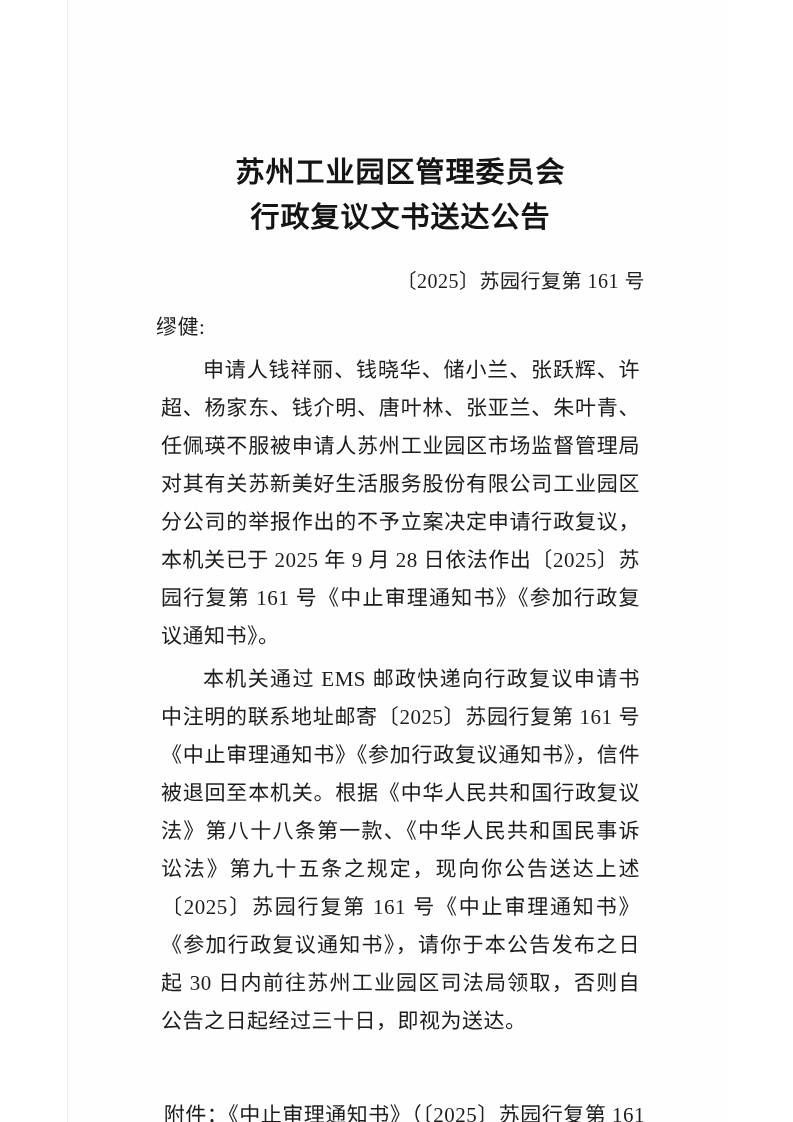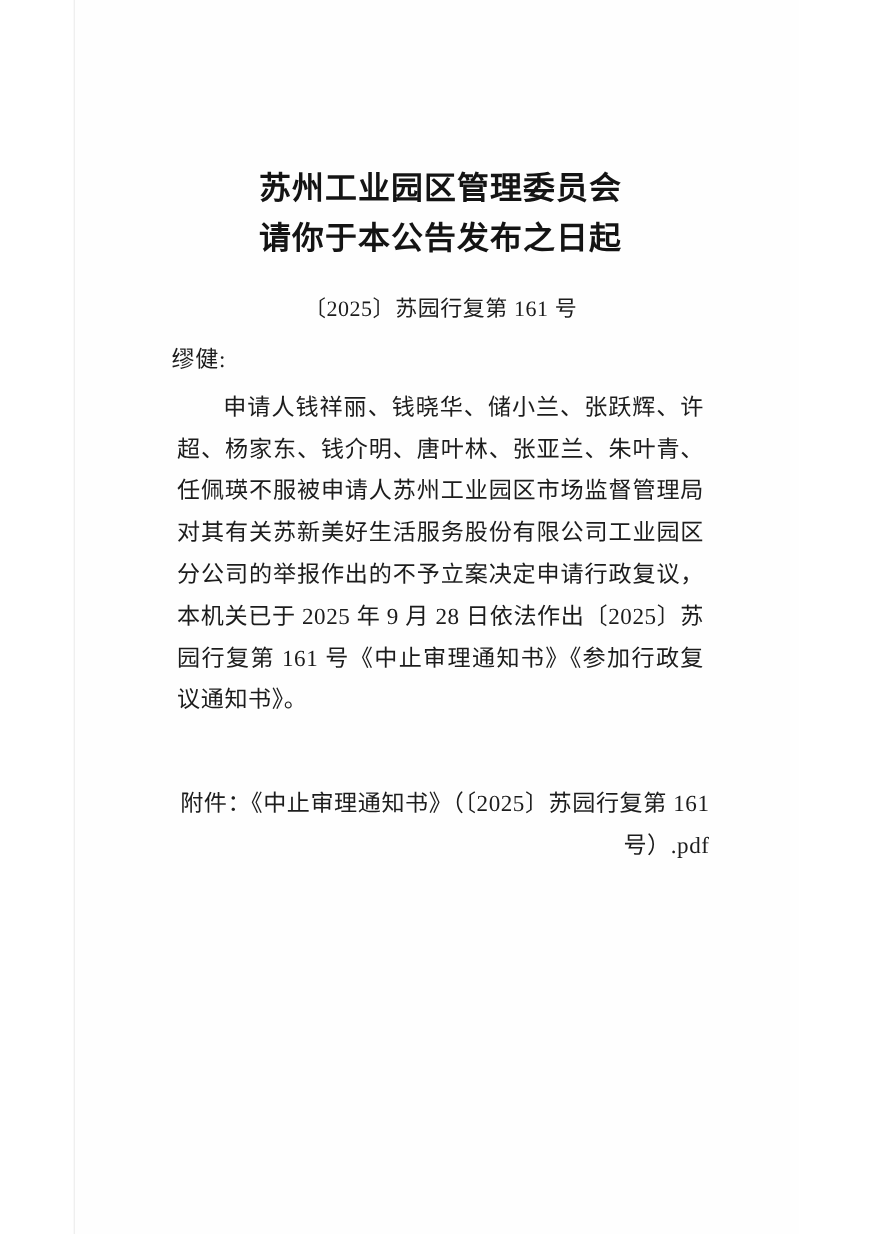--- a/index.html
+++ b/index.html
@@ -22,21 +22,21 @@
   }
   .doc-title {
     text-align: center;
     font-size: 29px;
     font-weight: bold;
     line-height: 45px;
     letter-spacing: 1px;
     color: #141414;
   }
   .doc-number {
-    text-align: center;
+    text-align: right;
     font-size: 20px;
     line-height: 38px;
     margin-top: 22px;
     letter-spacing: 0.5px;
   }
   .body-text {
     font-size: 21px;
     line-height: 38px;
     letter-spacing: 0.5px;
   }
@@ -54,29 +54,30 @@
     text-align: right;
   }
 </style>
 </head>
 <body>
 
 <div class="page">
 
   <div class="doc-title">
     <div>苏州工业园区管理委员会</div>
-    <div>请你于本公告发布之日起</div>
+    <div>行政复议文书送达公告</div>
   </div>
 
   <div class="doc-number">〔2025〕苏园行复第 161 号</div>
 
   <div class="body-text">
 
     <div class="addressee">缪健:</div>
 
     <p class="paragraph">申请人钱祥丽、钱晓华、储小兰、张跃辉、许超、杨家东、钱介明、唐叶林、张亚兰、朱叶青、任佩瑛不服被申请人苏州工业园区市场监督管理局对其有关苏新美好生活服务股份有限公司工业园区分公司的举报作出的不予立案决定申请行政复议，本机关已于 2025 年 9 月 28 日依法作出〔2025〕苏园行复第 161 号《中止审理通知书》《参加行政复议通知书》。</p>
 
+    <p class="paragraph">本机关通过 EMS 邮政快递向行政复议申请书中注明的联系地址邮寄〔2025〕苏园行复第 161 号《中止审理通知书》《参加行政复议通知书》，信件被退回至本机关。根据《中华人民共和国行政复议法》第八十八条第一款、《中华人民共和国民事诉讼法》第九十五条之规定，现向你公告送达上述〔2025〕苏园行复第 161 号《中止审理通知书》《参加行政复议通知书》，请你于本公告发布之日起 30 日内前往苏州工业园区司法局领取，否则自公告之日起经过三十日，即视为送达。</p>
 
     <div class="attachment-line">附件：《中止审理通知书》（〔2025〕苏园行复第 161 号）.pdf</div>
 
   </div>
 
 </div>
 
 </body></html>

